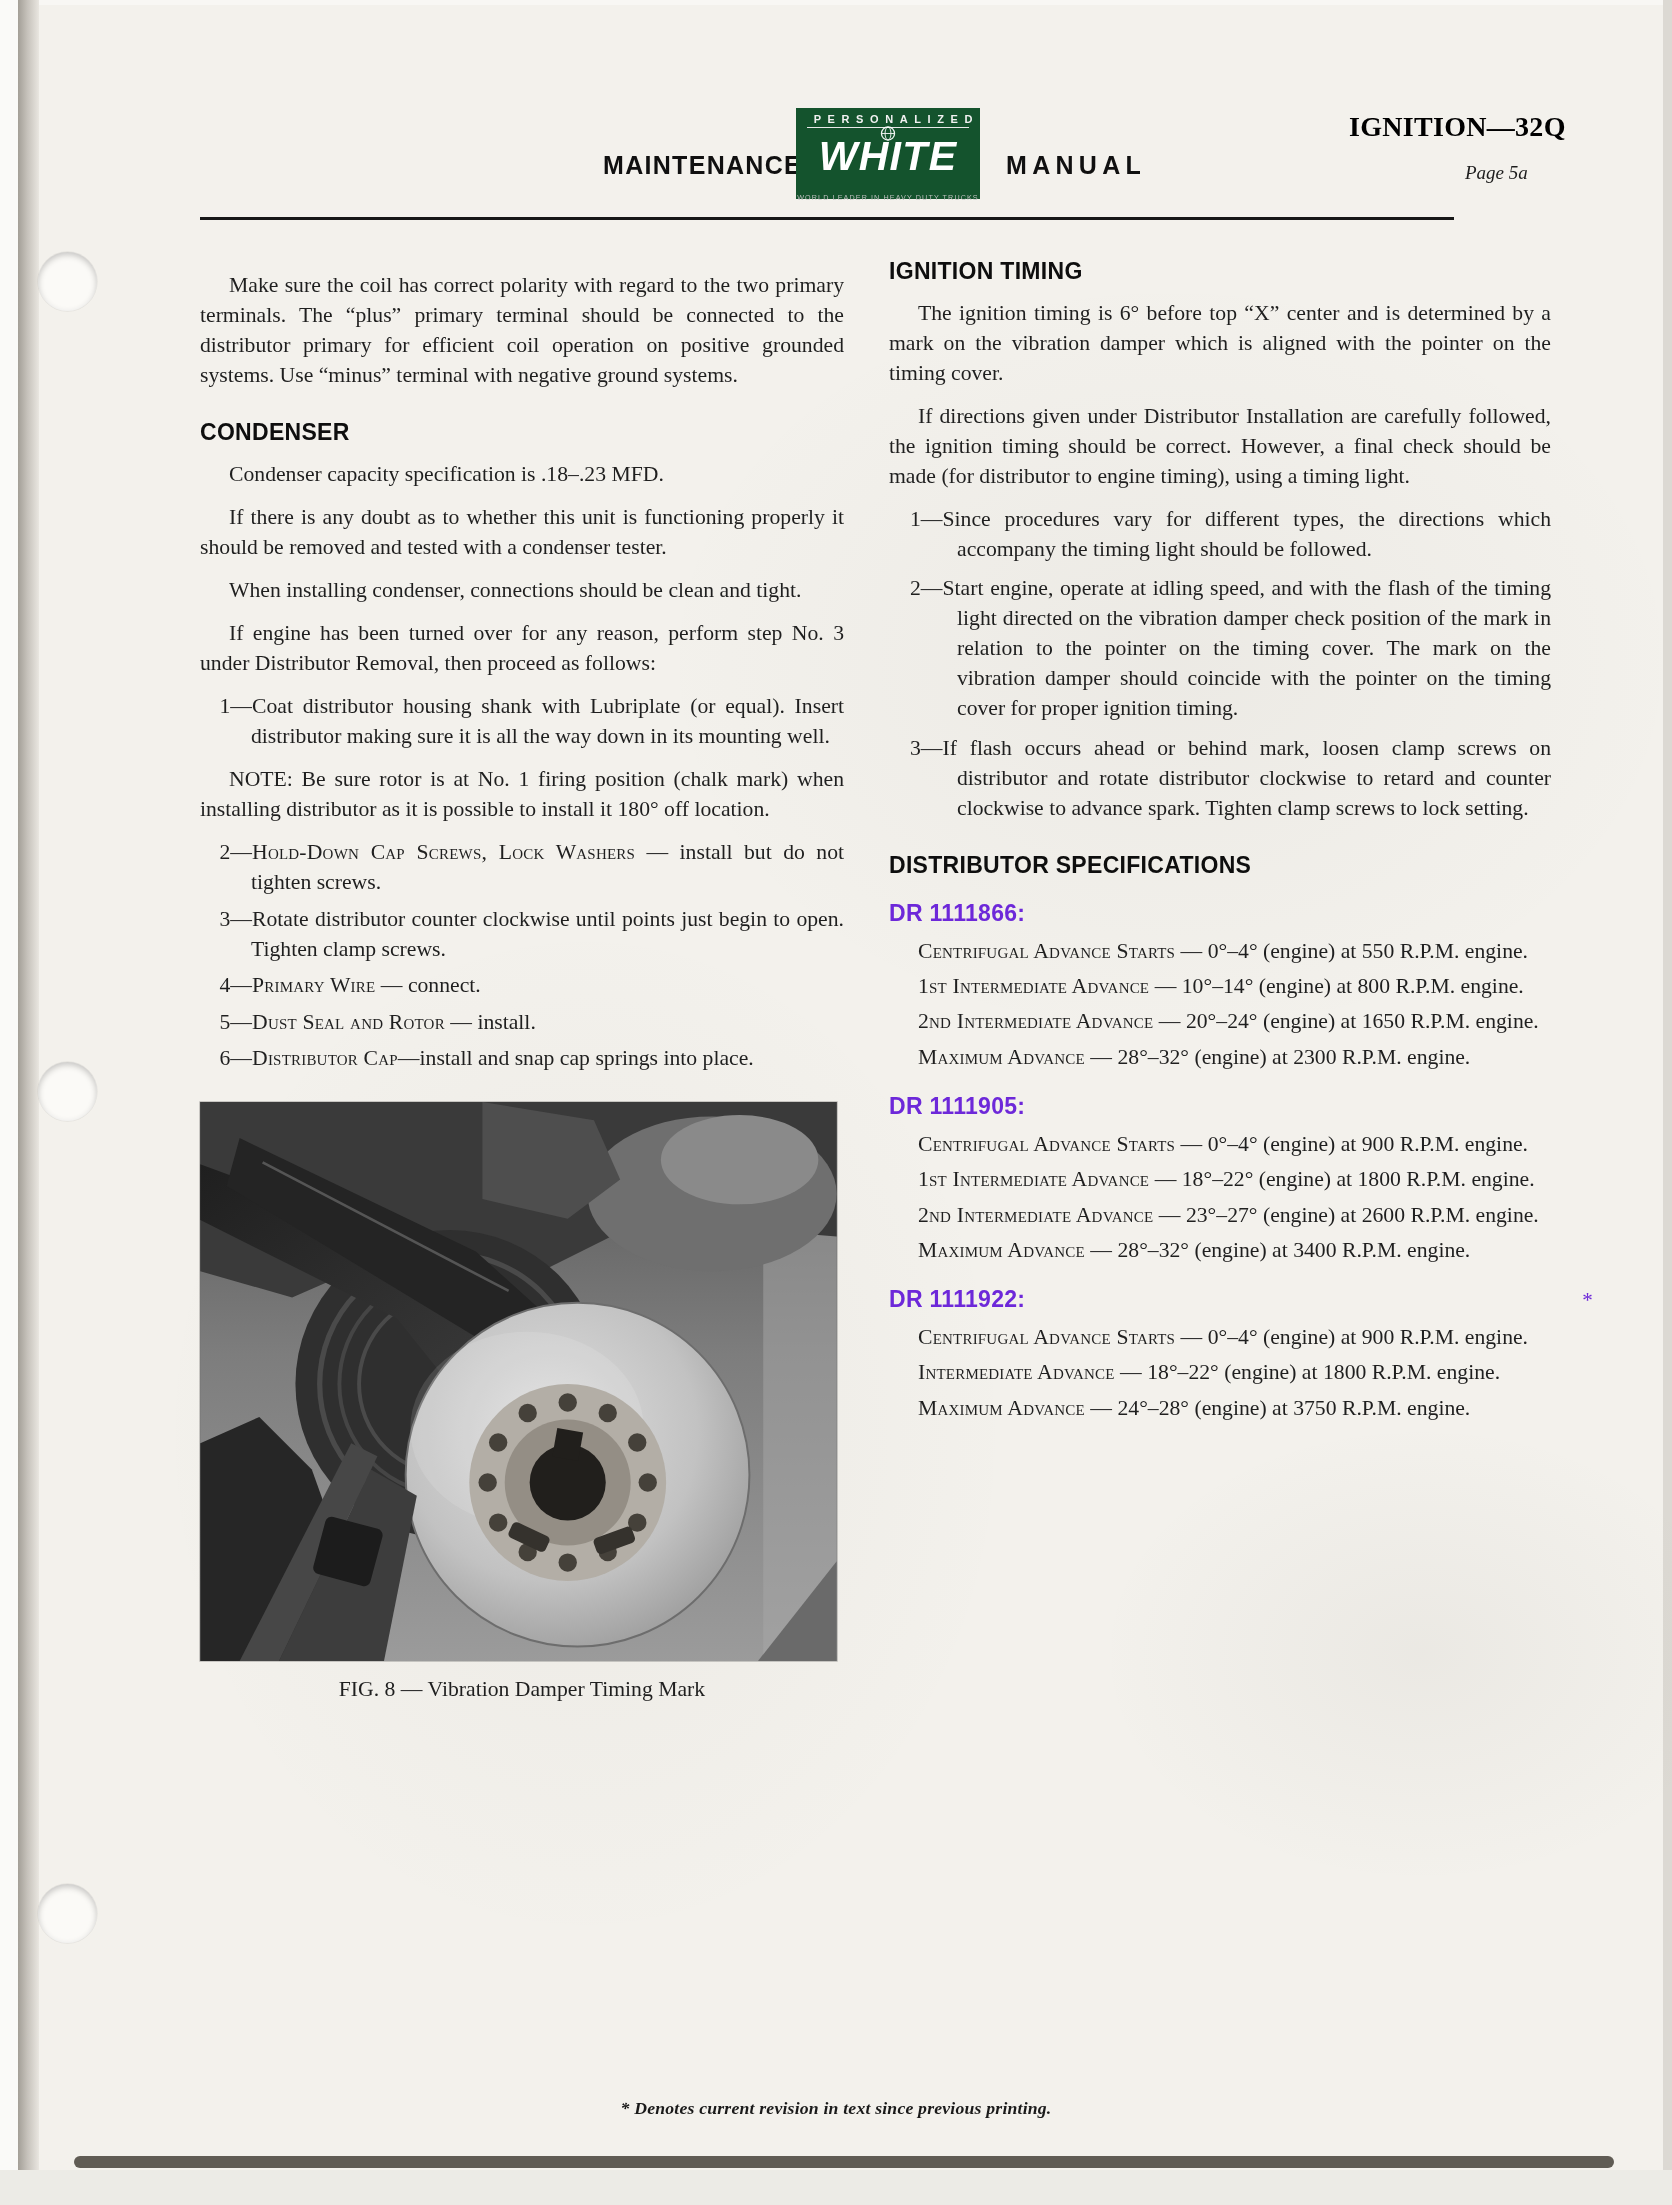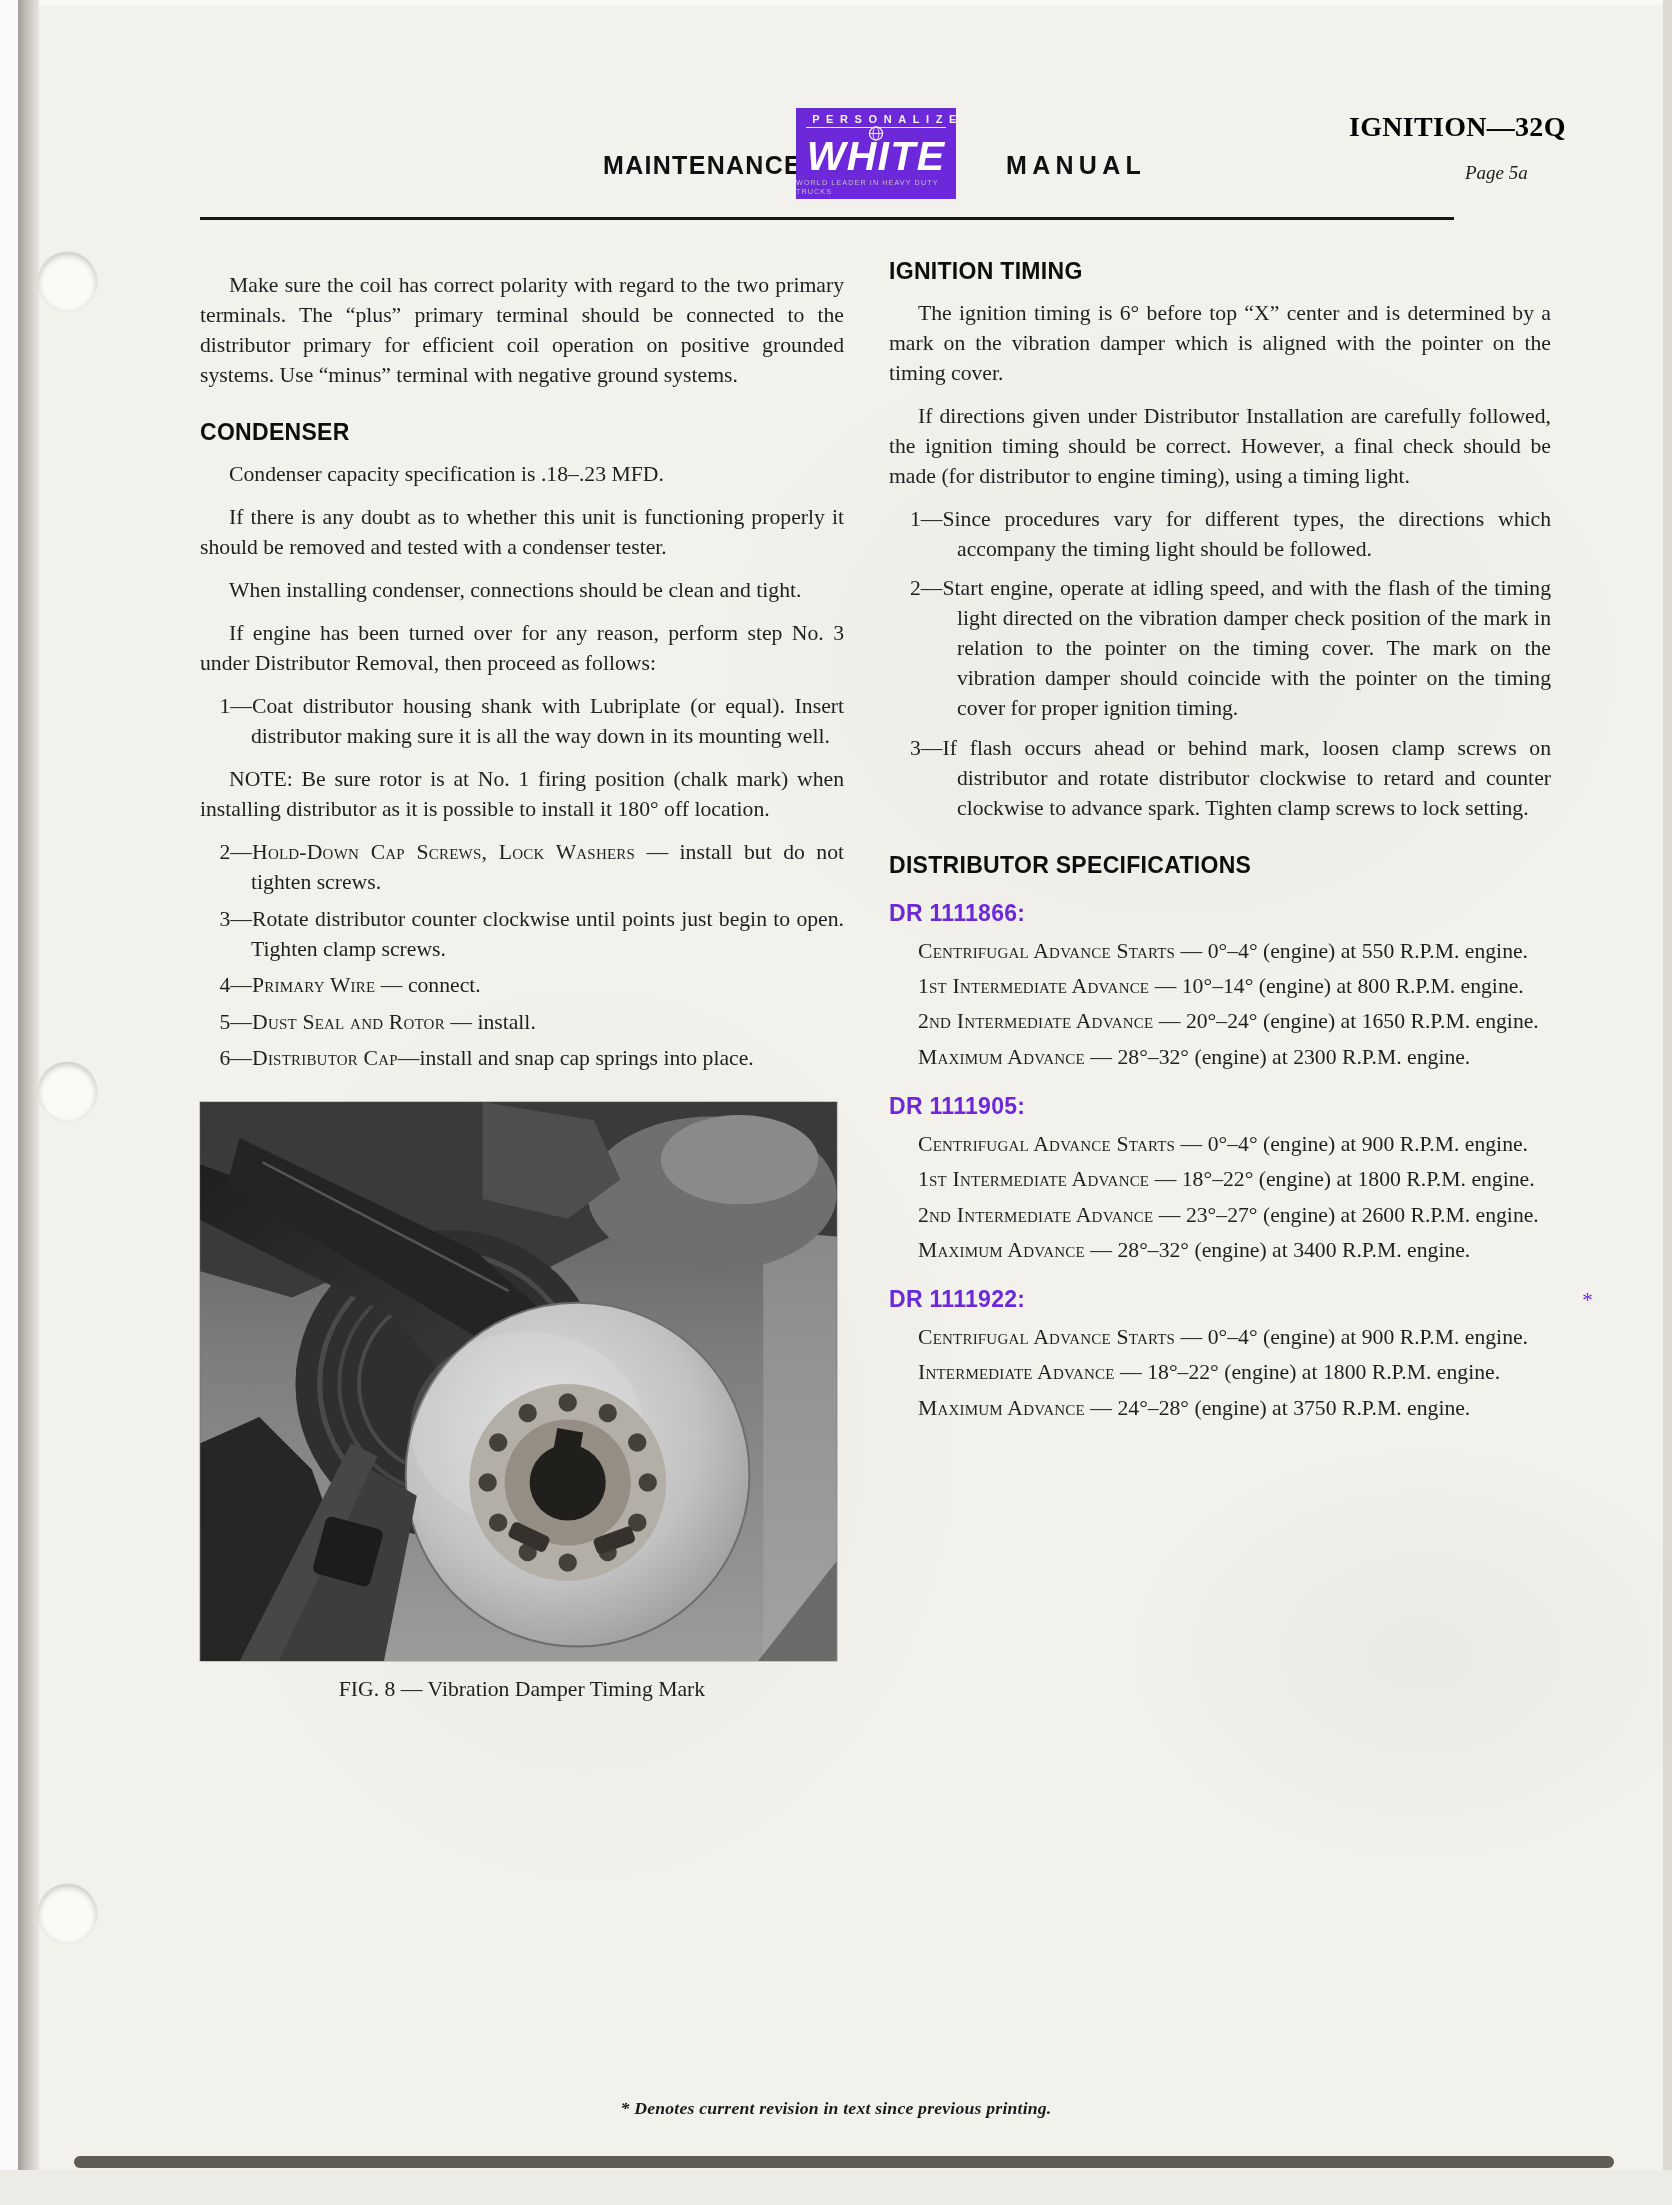--- a/index.html
+++ b/index.html
@@ -21,28 +21,28 @@
   .mottle{position:absolute;inset:0;pointer-events:none;background:
     radial-gradient(788px 591px at 70% 30%, rgba(105,100,90,0.05), transparent 65%),
     radial-gradient(657px 788px at 35% 65%, rgba(105,100,90,0.05), transparent 65%),
     radial-gradient(460px 328px at 85% 75%, rgba(105,100,90,0.06), transparent 70%);}
   .hole{position:absolute;left:38px;width:59px;height:59px;border-radius:50%;background:#fbfaf7;
     box-shadow:inset 0 2.6px 5.9px rgba(0,0,0,.22), inset 0 -1.3px 2.6px rgba(255,255,255,.6), 0 0 0 0.7px rgba(0,0,0,.06);}
   .hole1{top:252px;}.hole2{top:1062px;}.hole3{top:1884px;}
   
   .hdr-maintenance{position:absolute;left:603px;top:153px;font-family:"Liberation Sans",sans-serif;
     font-weight:bold;font-size:25px;line-height:1;letter-spacing:1.3px;color:#101010;}
-  .logo{position:absolute;left:796px;top:108px;width:160px;height:91px;background:#6d28d9;
+  .logo{position:absolute;left:796px;top:108px;width:184px;height:91px;background:#14532d;
     display:flex;flex-direction:column;align-items:center;}
   .logo-top{font-family:"Liberation Sans",sans-serif;color:#f2f2f2;font-size:11px;font-weight:bold;
     letter-spacing:6.6px;text-indent:6.6px;padding:4.6px 0 2.6px;border-bottom:1.3px solid #e9e9e9;width:88%;text-align:center;}
   .logo-globe{position:absolute;top:17px;left:50%;transform:translateX(-50%);opacity:.95;}
   .logo-main{font-family:"Liberation Sans",sans-serif;color:#fff;font-size:41px;font-weight:bold;
     font-style:italic;letter-spacing:1.3px;line-height:1;margin-top:7.9px;}
-  .logo-bottom{font-family:"Liberation Sans",sans-serif;color:#bfbfbf;font-size:7.2px;letter-spacing:1.1px;margin-top:1px;}
+  .logo-bottom{font-family:"Liberation Sans",sans-serif;color:#bfbfbf;font-size:7.2px;letter-spacing:1.1px;margin-top:16px;}
   .hdr-manual{position:absolute;left:1006px;top:153px;font-family:"Liberation Sans",sans-serif;
     font-weight:bold;font-size:25px;line-height:1;letter-spacing:5.3px;color:#101010;}
   .hdr-section{position:absolute;left:1349px;top:113px;font-family:Liberation Serif, serif;
     font-weight:bold;font-size:28px;line-height:1;letter-spacing:0.3px;color:#000000;}
   .hdr-page{position:absolute;left:1465px;top:163px;font-style:italic;font-size:19px;line-height:1;color:#1c1c1c;}
   .rule{position:absolute;left:200px;top:217px;width:1254px;height:3.3px;background:#171717;}
   
   .columns{position:absolute;left:200px;top:257px;width:1351px;display:flex;gap:45px;}
   .col-left{width:644px;}
   .col-right{width:662px;}

